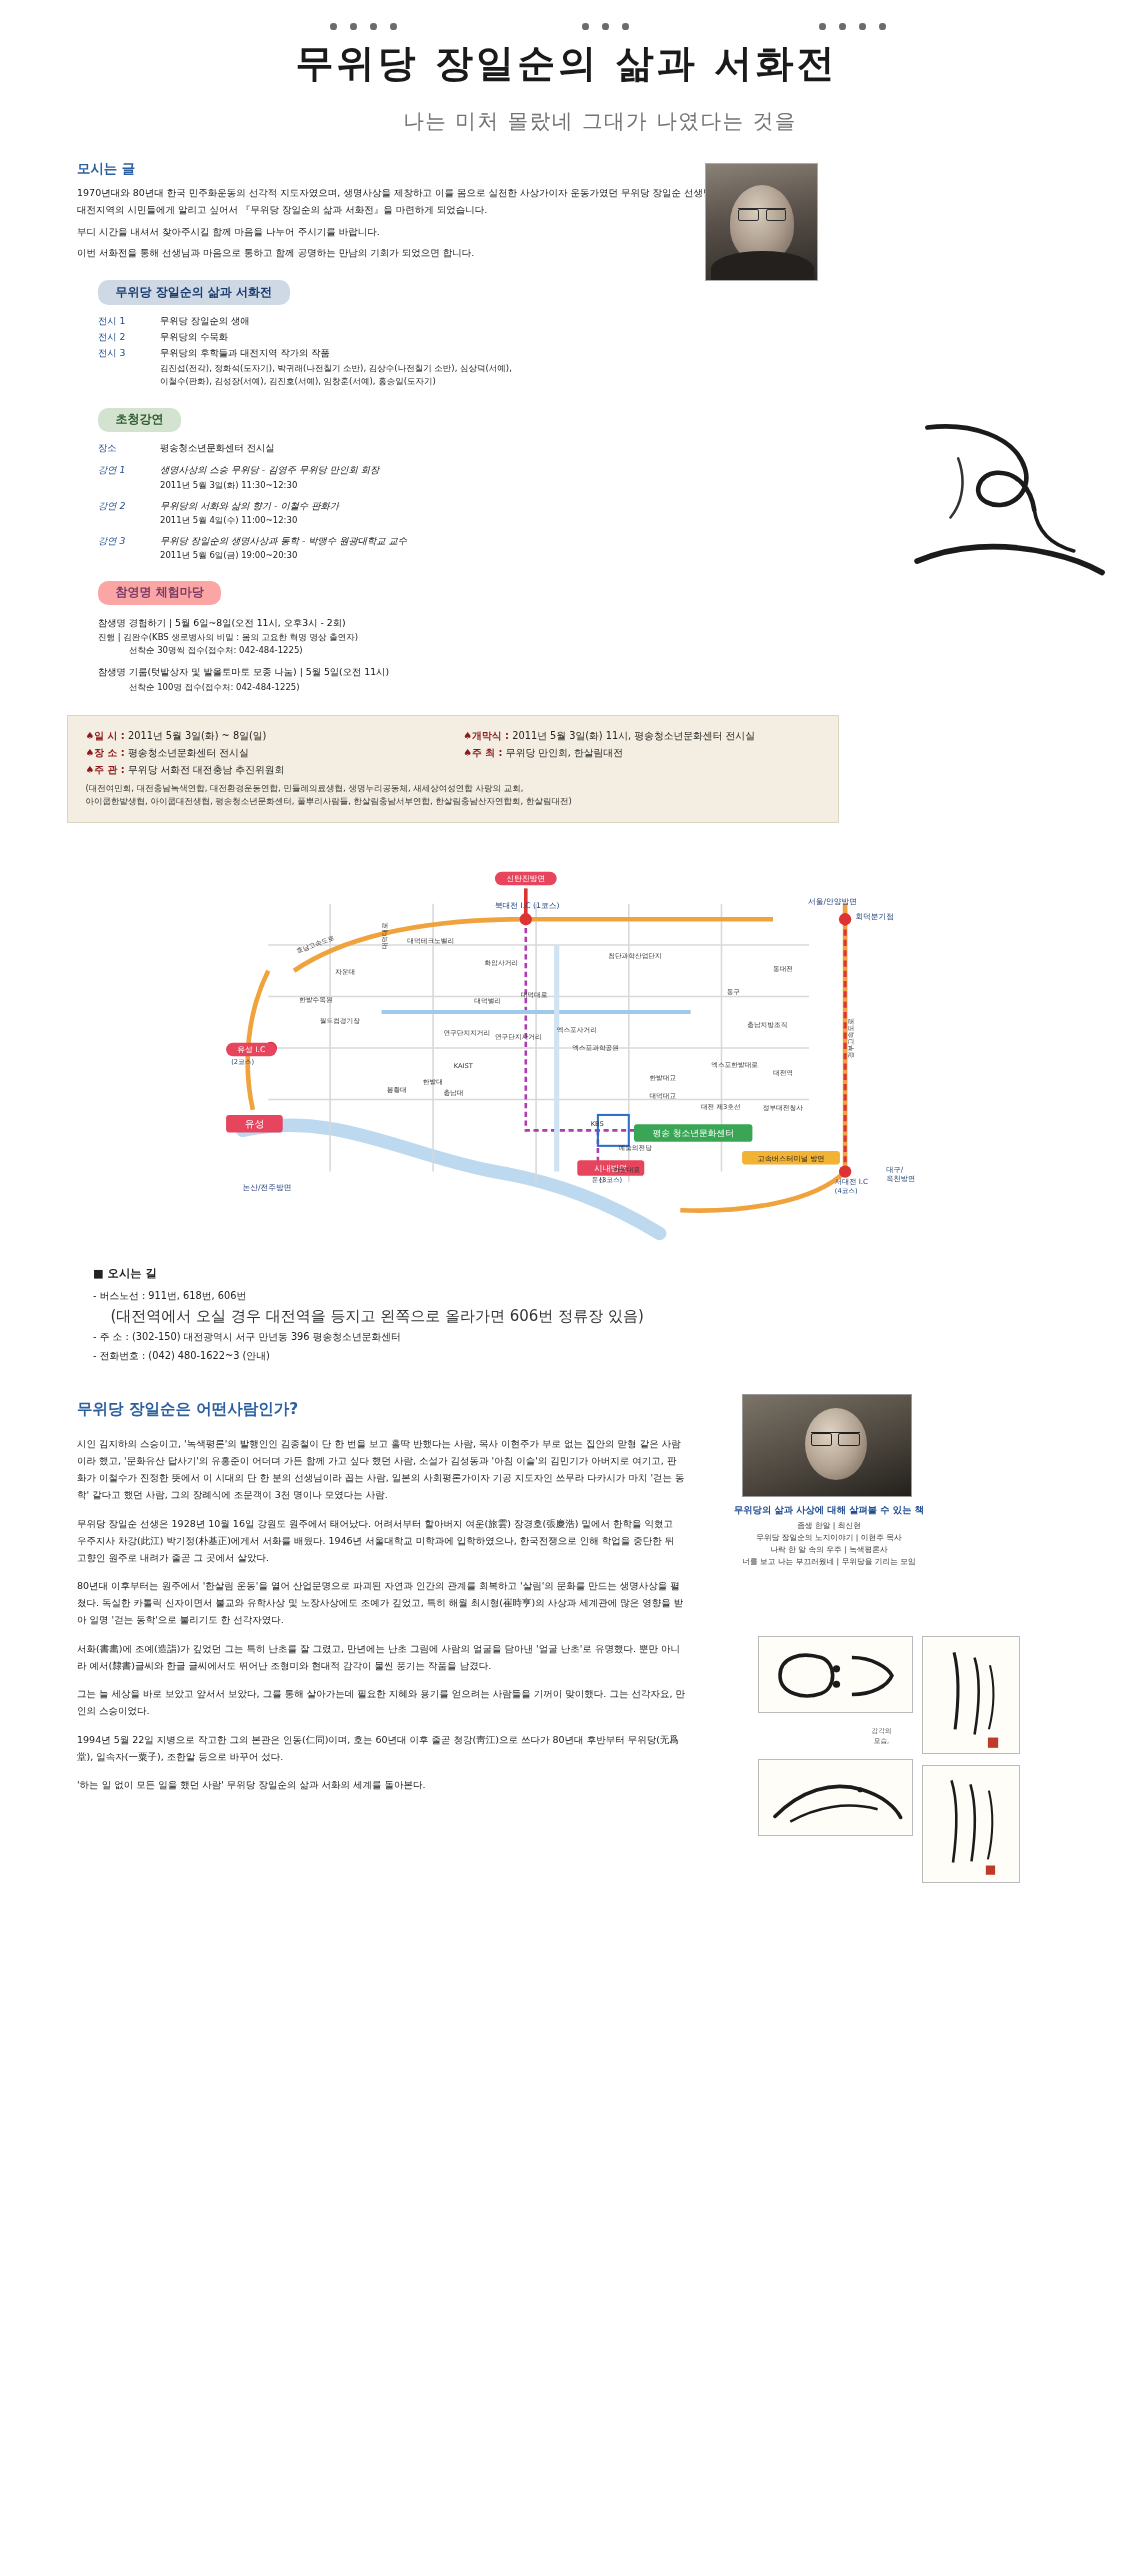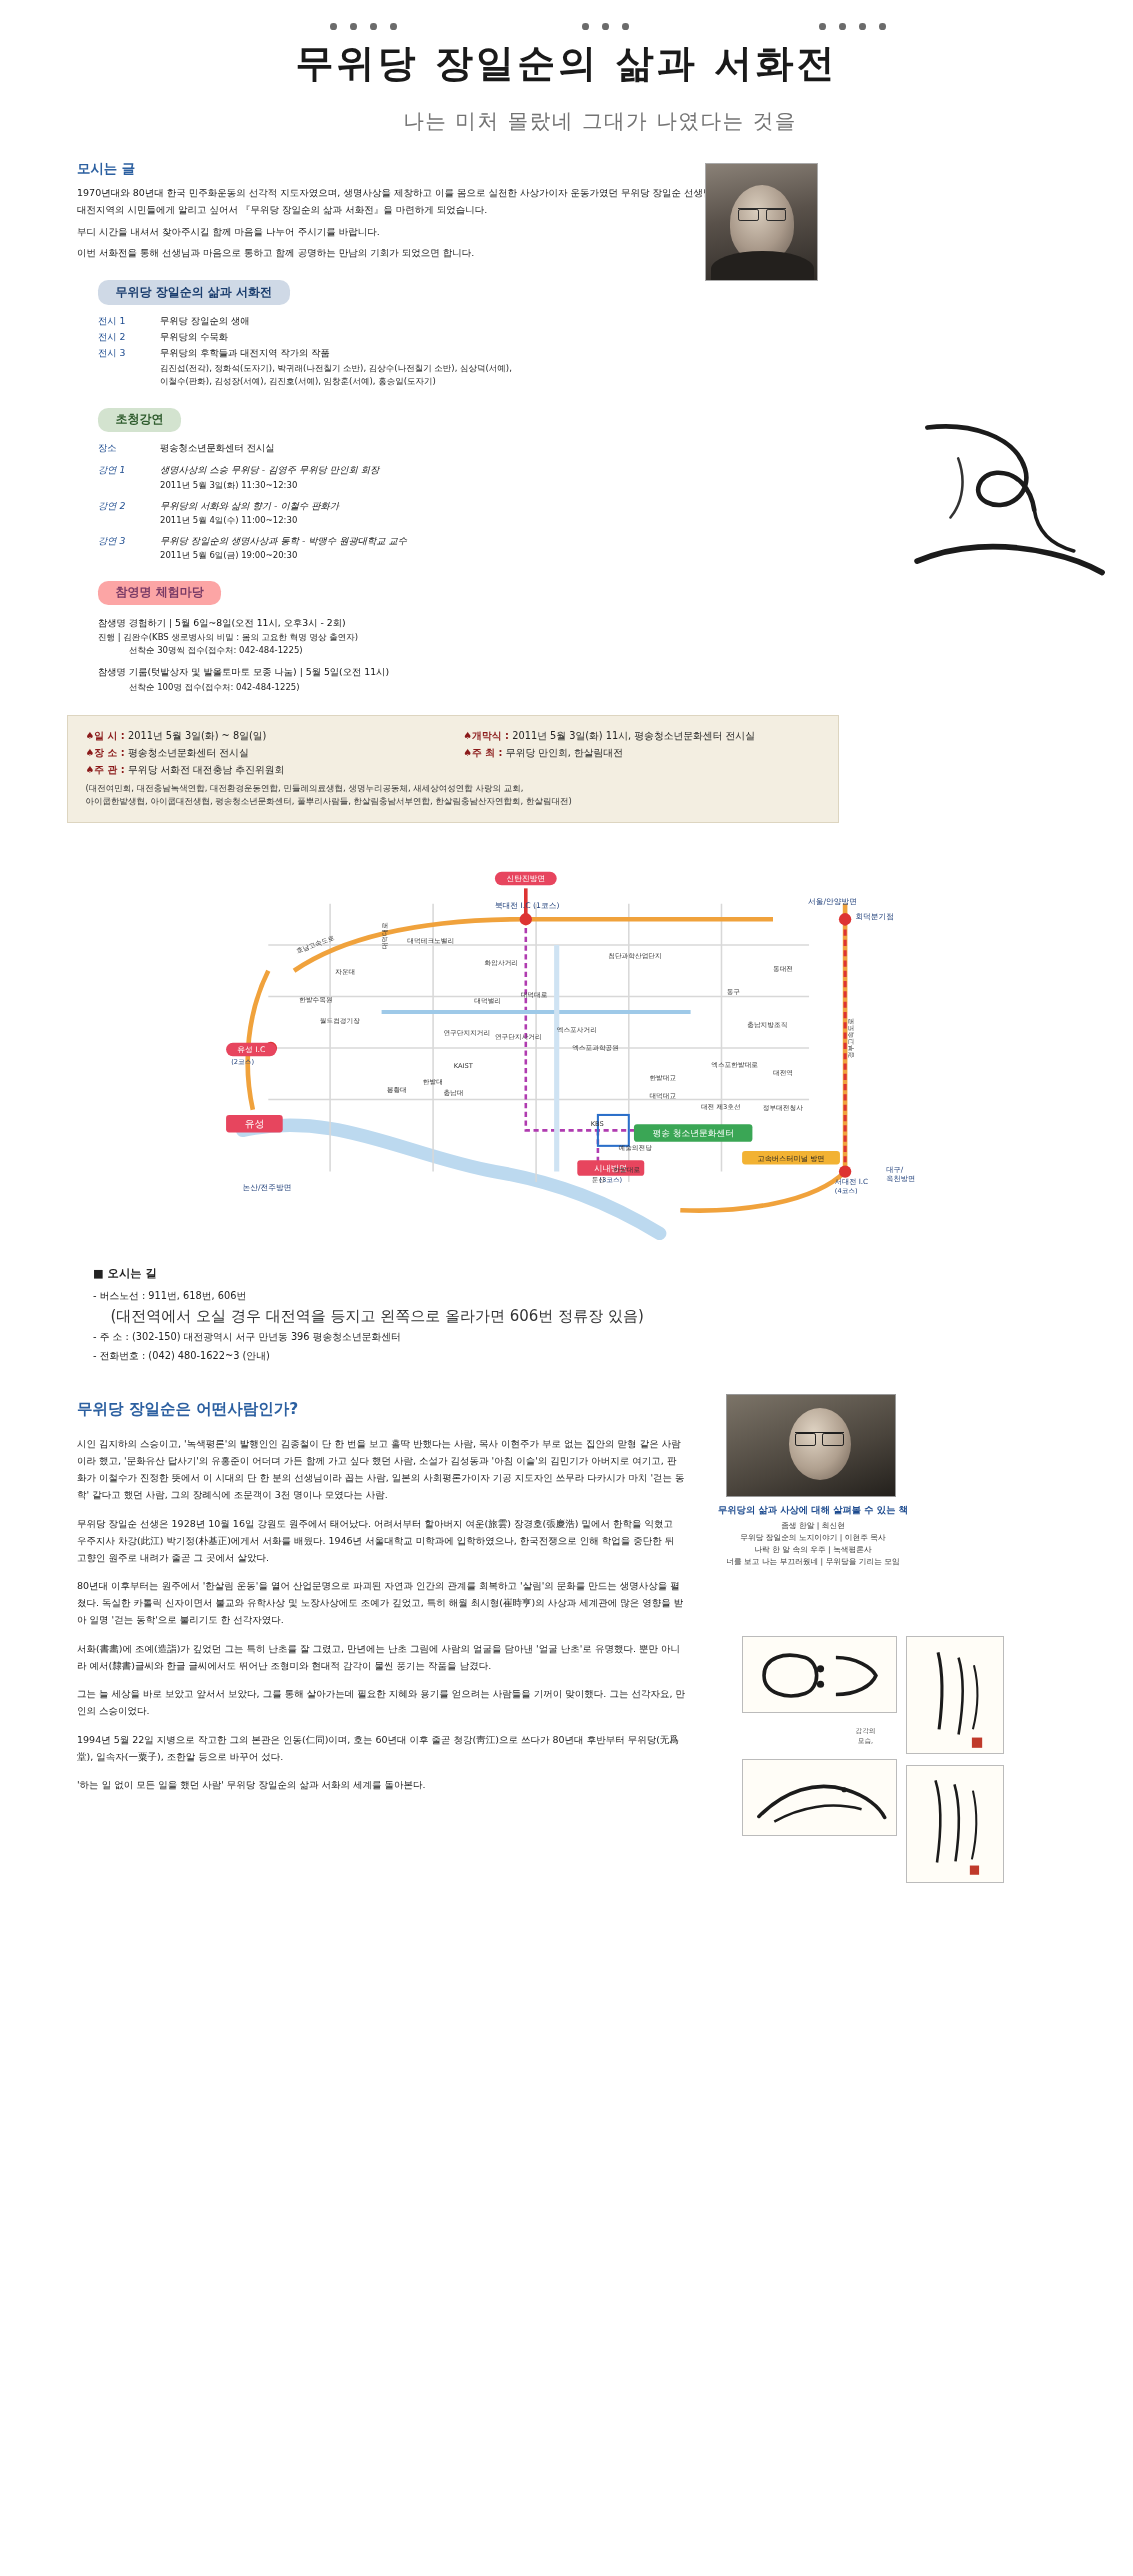--- a/index.html
+++ b/index.html
@@ -123,21 +123,21 @@
   .waybox .wt { font-weight:700; font-size:11.3px; margin-bottom:7.2px; }
   .waybox .wl { margin: 3.1px 0; line-height:1.6; }
   .waybox .note { font-size:15px; color:#333; margin-left:17.5px; }
 
   
   .article { margin: 36px 0 0 77px; width: 979px; position:relative; }
   .article h2 { color:#2b5fa0; font-size:15.5px; margin:0 0 14.4px 0; font-weight:700; }
   .article .col { width: 608px; font-size:9.5px; line-height:1.8; }
   .article .col p { margin: 0 0 11.3px 0; }
 
-  .bookcol { position:absolute; right:16px; top:-5.2px; width:330px; }
+  .bookcol { position:absolute; right:0; top:-5.2px; width:330px; }
   .bookphoto { width: 170px; height: 103px; margin-left:15.5px;
     background: linear-gradient(160deg,#7c7468 0%, #4a443c 60%, #23201c 100%);
     border:0.5px solid #999; position:relative; overflow:hidden; }
   .bookphoto .bface{ position:absolute; left:62px; top:12.4px; width:62px;height:72px;
     border-radius:50%; background: radial-gradient(ellipse at 40% 35%, #e0d4c4 0%, #b0a08f 55%, #6a5c50 100%); }
   .bookphoto .bglass{ position:absolute; left:68px; top:37px; width:49px;height:10.3px;border-top:1.5px solid #1f1f1f;}
   .bookphoto .bglass:before,.bookphoto .bglass:after{content:"";position:absolute;top:0;width:19.6px;height:10.3px;border:1.5px solid #1f1f1f;border-radius:2.1px;}
   .bookphoto .bglass:before{left:0}.bookphoto .bglass:after{right:0}
   .bookcap { text-align:center; width:206px; margin-top:7.2px; }
   .bookcap .c1 { color:#1d4b8f; font-size:9.3px; font-weight:700; }

